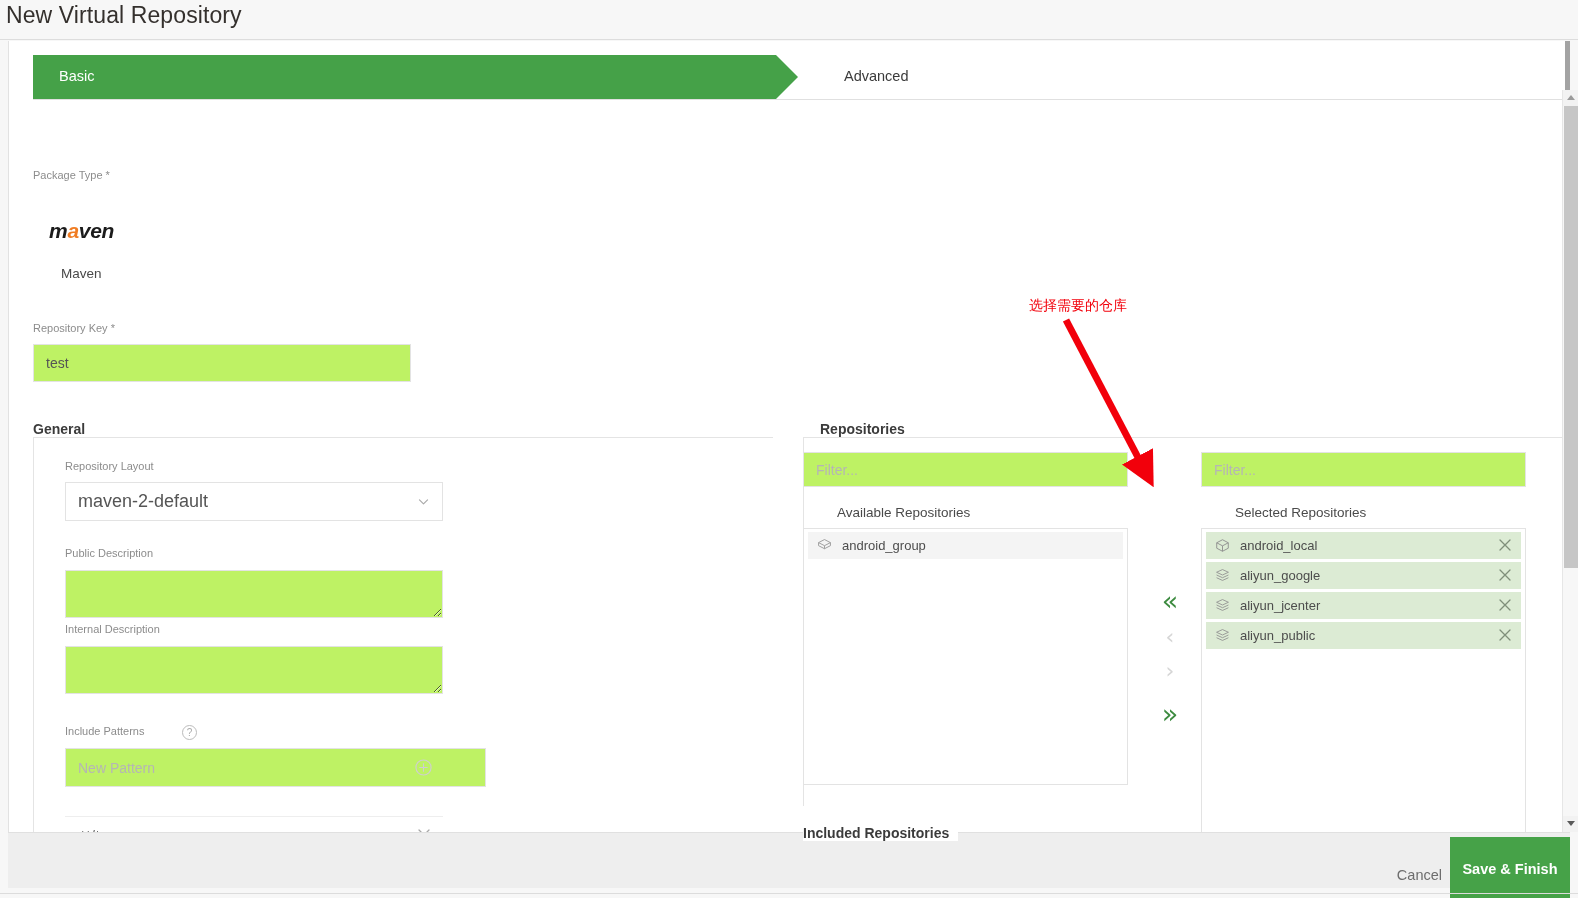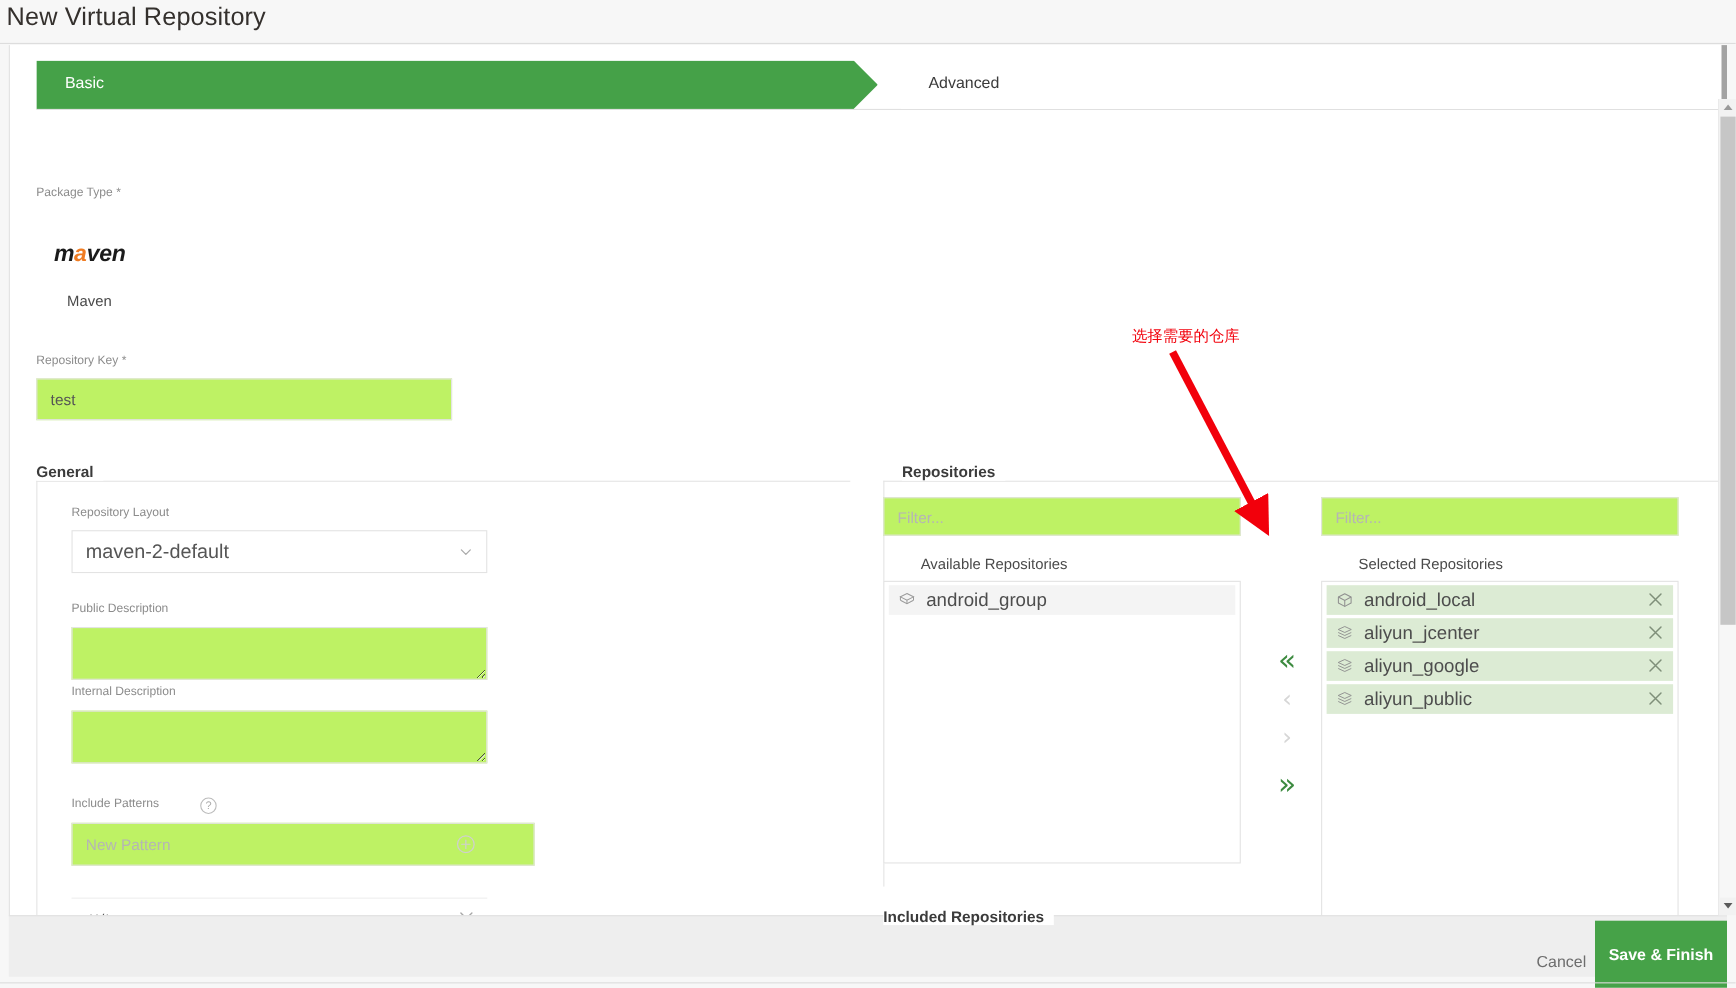--- a/index.html
+++ b/index.html
@@ -163,21 +163,21 @@
     position: absolute; background: #fff;
     border: 1px solid #e3e3e3;
     overflow: hidden;
   }
   #avail-box { left: 794px; top: 487px; width: 325px; height: 257px; }
   #sel-box   { left: 1192px; top: 487px; width: 325px; height: 328px; }
 
   .repo-item {
     position: relative; height: 27px; margin: 3px 4px 0 4px;
     display: flex; align-items: center;
-    font-size: 17px; color: #4d4d4d;
+    font-size: 13px; color: #4d4d4d;
   }
   .repo-item.avail { background: #f4f4f4; }
   .repo-item.sel   { background: #dcebd4; }
   .repo-item .ricon {
     width: 17px; height: 17px; margin: 0 9px 0 8px; flex: 0 0 auto;
   }
   .repo-item .rx {
     position: absolute; right: 8px; top: 5px;
     width: 16px; height: 16px;
   }
@@ -347,32 +347,32 @@
         <svg class="rx" viewBox="0 0 16 16">
           <path d="M3 3 L13 13 M13 3 L3 13" stroke="#7f8f7a" stroke-width="1.3" stroke-linecap="round"></path>
         </svg>
       </div>
       <div class="repo-item sel">
         <svg class="ricon" viewBox="0 0 20 20">
           <path d="M10 3 L17 6.2 L10 9.4 L3 6.2 Z" fill="none" stroke="#8f8f8f" stroke-width="1"></path>
           <path d="M3 9.4 L10 12.6 L17 9.4" fill="none" stroke="#8f8f8f" stroke-width="1"></path>
           <path d="M3 12.6 L10 15.8 L17 12.6" fill="none" stroke="#8f8f8f" stroke-width="1"></path>
         </svg>
-        <span>aliyun_jcenter</span>
+        <span>aliyun_google</span>
         <svg class="rx" viewBox="0 0 16 16">
           <path d="M3 3 L13 13 M13 3 L3 13" stroke="#7f8f7a" stroke-width="1.3" stroke-linecap="round"></path>
         </svg>
       </div>
       <div class="repo-item sel">
         <svg class="ricon" viewBox="0 0 20 20">
           <path d="M10 3 L17 6.2 L10 9.4 L3 6.2 Z" fill="none" stroke="#8f8f8f" stroke-width="1"></path>
           <path d="M3 9.4 L10 12.6 L17 9.4" fill="none" stroke="#8f8f8f" stroke-width="1"></path>
           <path d="M3 12.6 L10 15.8 L17 12.6" fill="none" stroke="#8f8f8f" stroke-width="1"></path>
         </svg>
-        <span>aliyun_google</span>
+        <span>aliyun_jcenter</span>
         <svg class="rx" viewBox="0 0 16 16">
           <path d="M3 3 L13 13 M13 3 L3 13" stroke="#7f8f7a" stroke-width="1.3" stroke-linecap="round"></path>
         </svg>
       </div>
       <div class="repo-item sel">
         <svg class="ricon" viewBox="0 0 20 20">
           <path d="M10 3 L17 6.2 L10 9.4 L3 6.2 Z" fill="none" stroke="#8f8f8f" stroke-width="1"></path>
           <path d="M3 9.4 L10 12.6 L17 9.4" fill="none" stroke="#8f8f8f" stroke-width="1"></path>
           <path d="M3 12.6 L10 15.8 L17 12.6" fill="none" stroke="#8f8f8f" stroke-width="1"></path>
         </svg>

